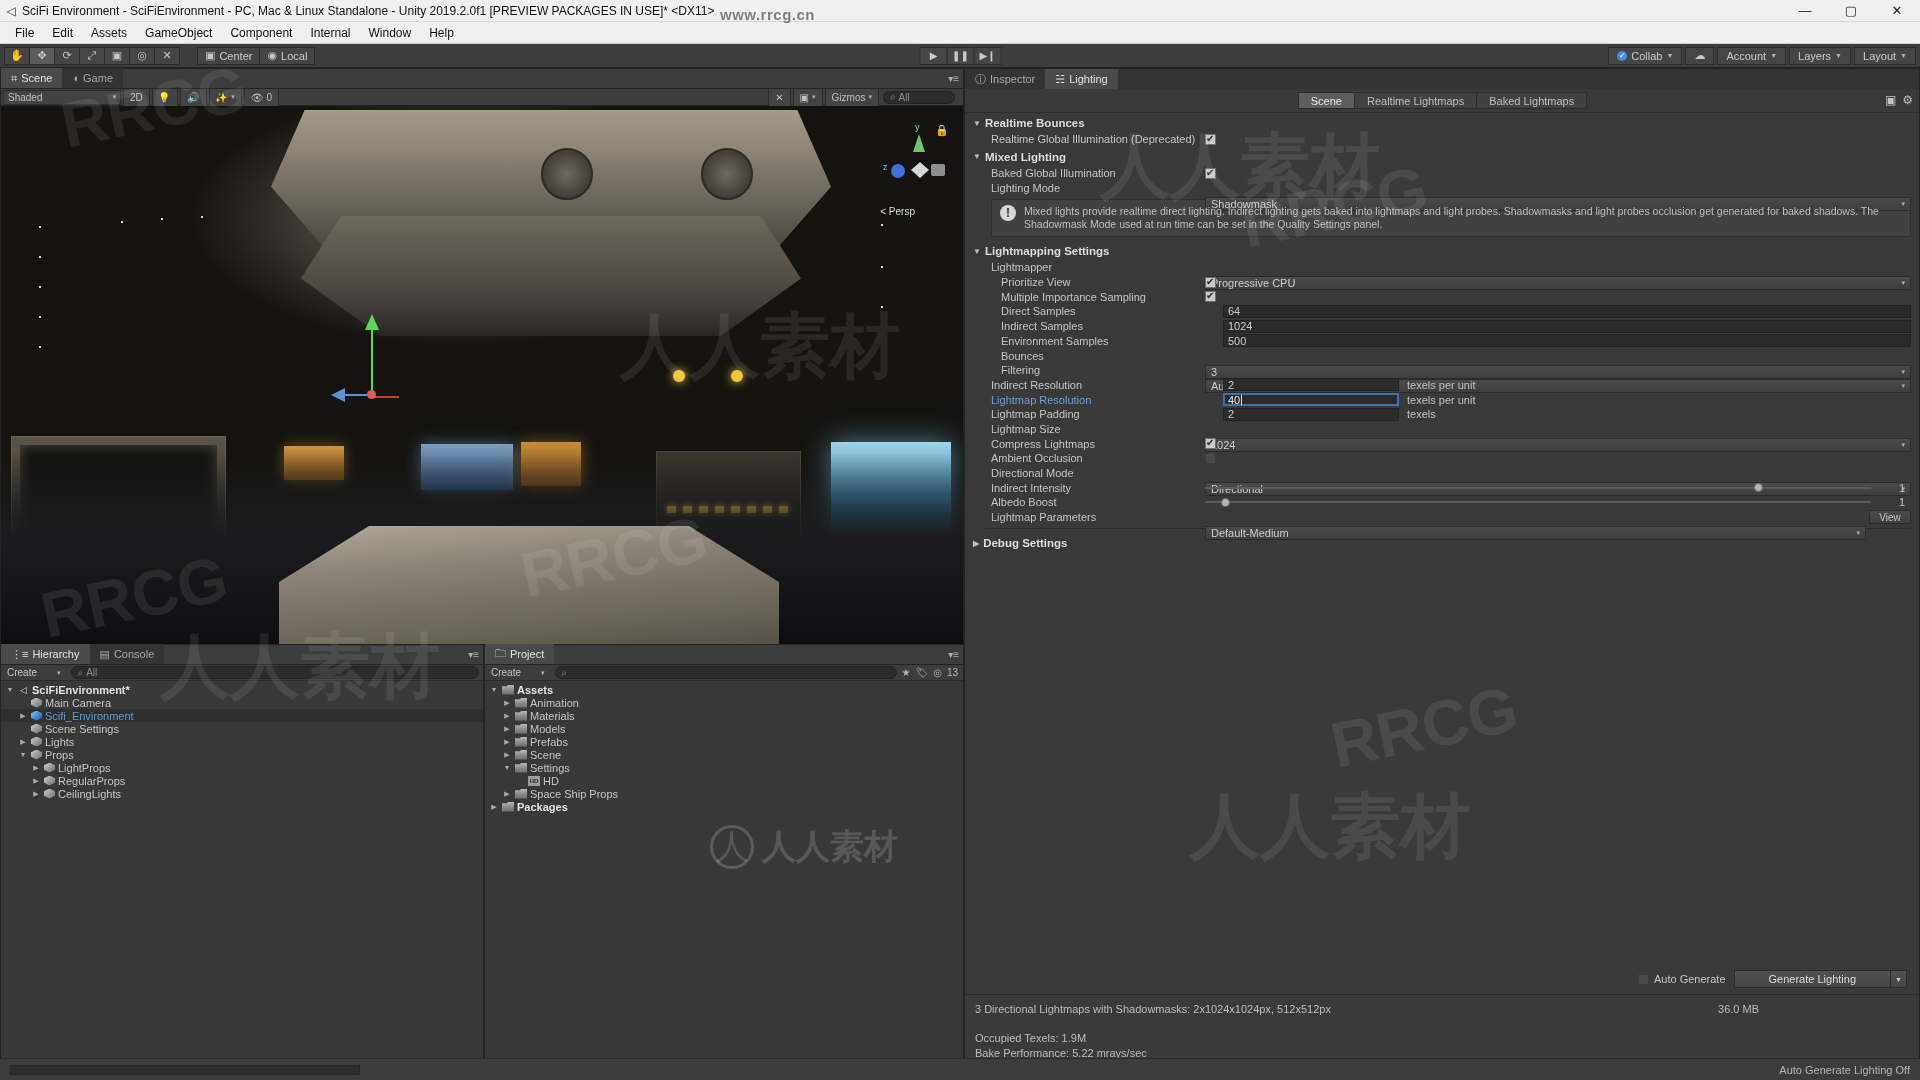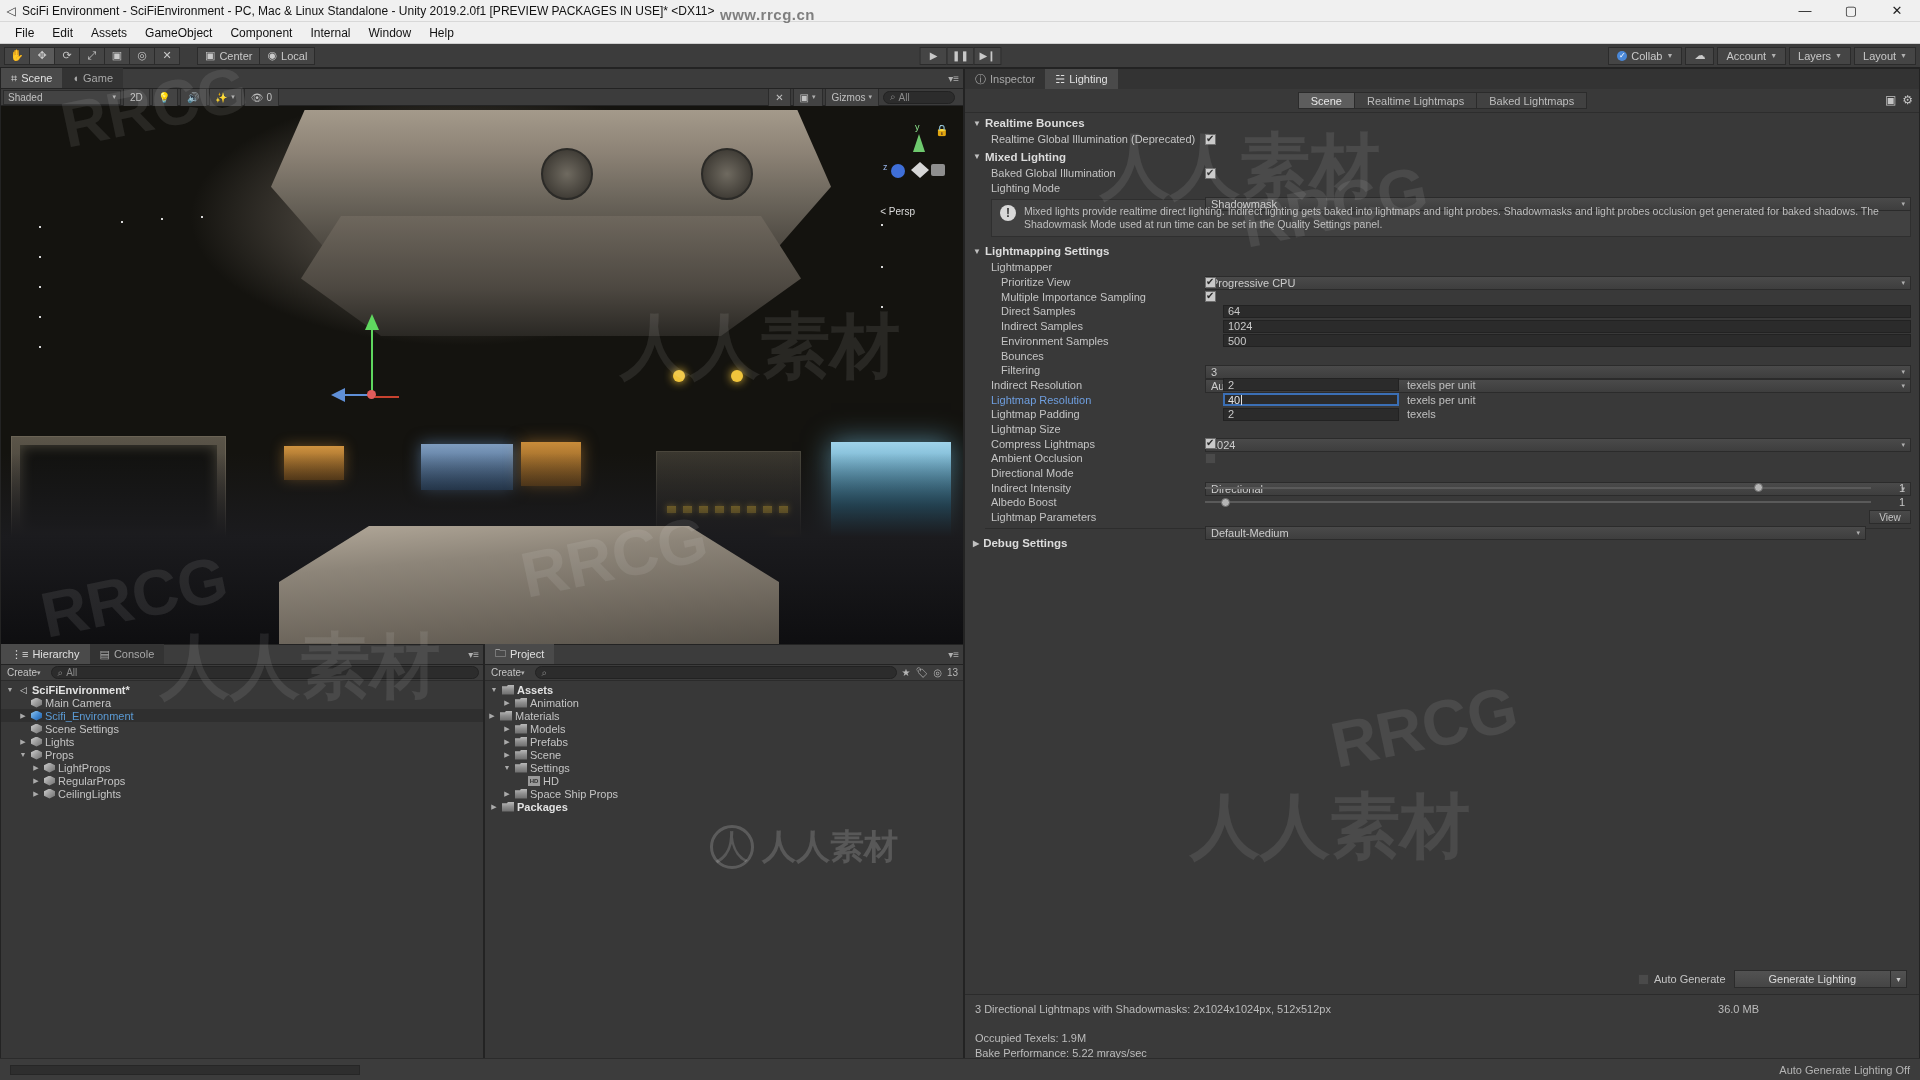--- a/index.html
+++ b/index.html
@@ -136,21 +136,21 @@
   .sv-gizmo { position:absolute; left:330px; top:220px; width:90px; height:100px; }
   .gz-line { position:absolute; background:#ddd; }
   .sv-axis { position:absolute; right:10px; top:28px; width:70px; height:70px; }
   .sv-persp { position:absolute; right:48px; top:100px; font-size:10px; color:#ddd; }
   .sv-lock { position:absolute; right:14px; top:18px; font-size:11px; color:#c9c9c9; }
 
   
   #hierarchy-panel { left: 0; top: 644px; width: 484px; height: 436px; }
   .hp-toolbar { height: 16px; background: #3c3c3c; display:flex; align-items:center;
                 border-bottom: 1px solid #2b2b2b; font-size: 10px; }
-  .create-btn { padding: 0 6px; display:flex; align-items:center; gap:0; color:#c4c4c4; }
+  .create-btn { padding: 0 6px; display:flex; align-items:center; gap:20px; color:#c4c4c4; }
   .search-field { flex:1; height:13px; margin:0 4px; background:#2c2c2c; border:1px solid #222;
                   border-radius:7px; display:flex; align-items:center; padding:0 6px; gap:3px;
                   color:#8b8b8b; font-size:10px; }
   .tree { padding: 2px 0; font-size: 11px; }
   .trow { height: 13px; display: flex; align-items: center; padding-left: 4px; gap: 3px;
           white-space: nowrap; }
   .trow.sel-row { background: #2f2f2f; }
   .tw { width: 10px; text-align: center; font-size: 7px; color: #aaa; flex: none; }
   .gobj-icon { width: 11px; height: 10px; flex:none;
     background: linear-gradient(135deg,#cfcfcf 0%,#9a9a9a 50%,#6e6e6e 100%);
@@ -541,21 +541,21 @@
         <div class="trow" style="padding-left: 4px;">
           <span class="tw">▼</span>
           <span class="folder-icon"></span>
           <span class="tlabel bold">Assets</span>
         </div>
         <div class="trow" style="padding-left: 17px;">
           <span class="tw">▶</span>
           <span class="folder-icon"></span>
           <span class="tlabel">Animation</span>
         </div>
-        <div class="trow" style="padding-left: 2px;">
+        <div class="trow" style="padding-left: 17px;">
           <span class="tw">▶</span>
           <span class="folder-icon"></span>
           <span class="tlabel">Materials</span>
         </div>
         <div class="trow" style="padding-left: 17px;">
           <span class="tw">▶</span>
           <span class="folder-icon"></span>
           <span class="tlabel">Models</span>
         </div>
         <div class="trow" style="padding-left: 17px;">

